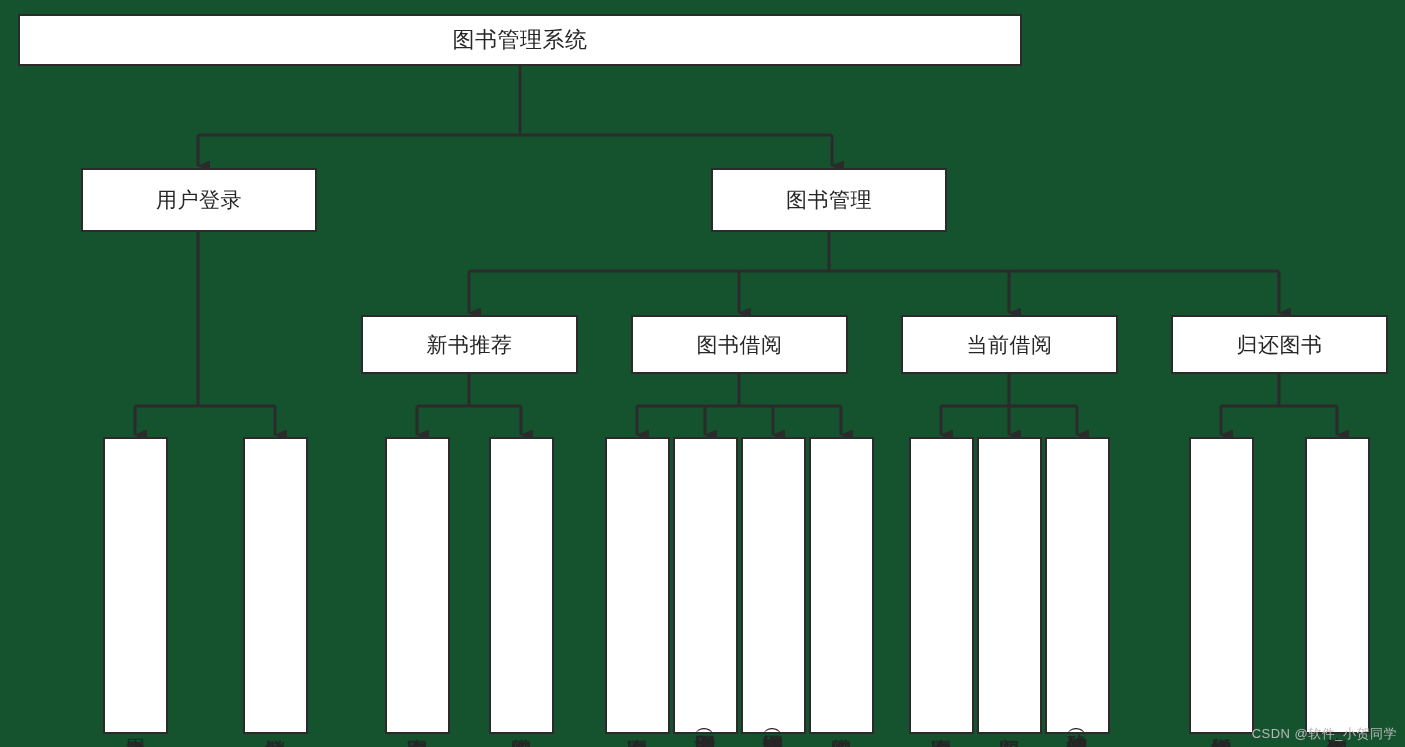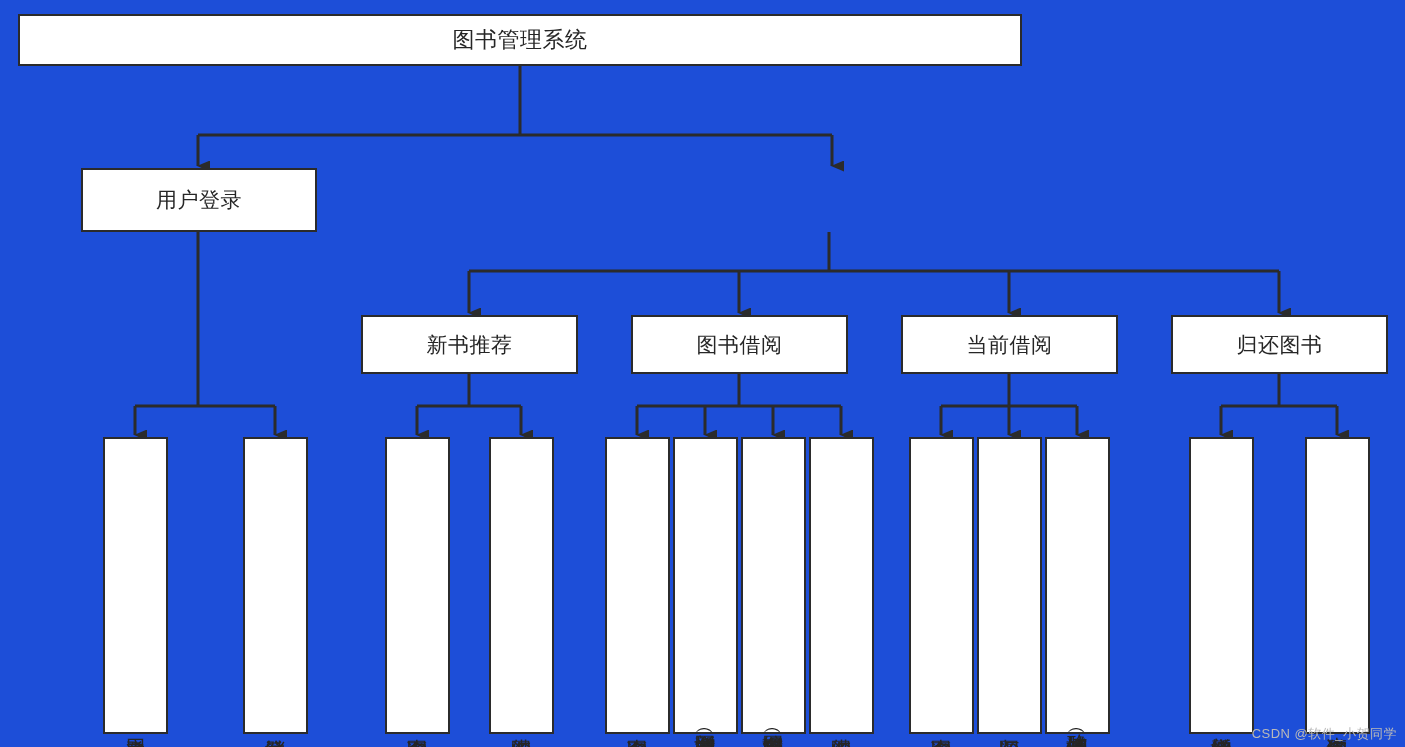--- a/index.html
+++ b/index.html
@@ -8,21 +8,21 @@
     padding: 0;
     background: #ffffff;
   }
   body {
     font-family: "Liberation Sans", "DejaVu Sans", sans-serif;
   }
   #canvas {
     position: relative;
     width: 1405px;
     height: 747px;
-    background: #1d4ed8;
+    background: #14532d;
     overflow: hidden;
   }
   #wires {
     position: absolute;
     left: 0;
     top: 0;
     width: 1405px;
     height: 747px;
     pointer-events: none;
   }
@@ -131,20 +131,23 @@
     </g>
   </svg>
 
   <div class="node h root" style="left:18px; top:14px; width:1004px; height:52px;">
     <span class="label">图书管理系统</span>
   </div>
 
   <div class="node h" style="left:81px; top:168px; width:236px; height:64px;">
     <span class="label">用户登录</span>
   </div>
+  <div class="node h" style="left:711px; top:168px; width:236px; height:64px;">
+    <span class="label">图书管理</span>
+  </div>
 
   <div class="node h" style="left:361px; top:315px; width:217px; height:59px;justify-content:center;">
     <span class="label">新书推荐</span>
   </div>
   <div class="node h" style="left:901px; top:315px; width:217px; height:59px;">
     <span class="label">当前借阅</span>
   </div>
   <div class="node h" style="left:631px; top:315px; width:217px; height:59px;">
     <span class="label">图书借阅</span>
   </div>

